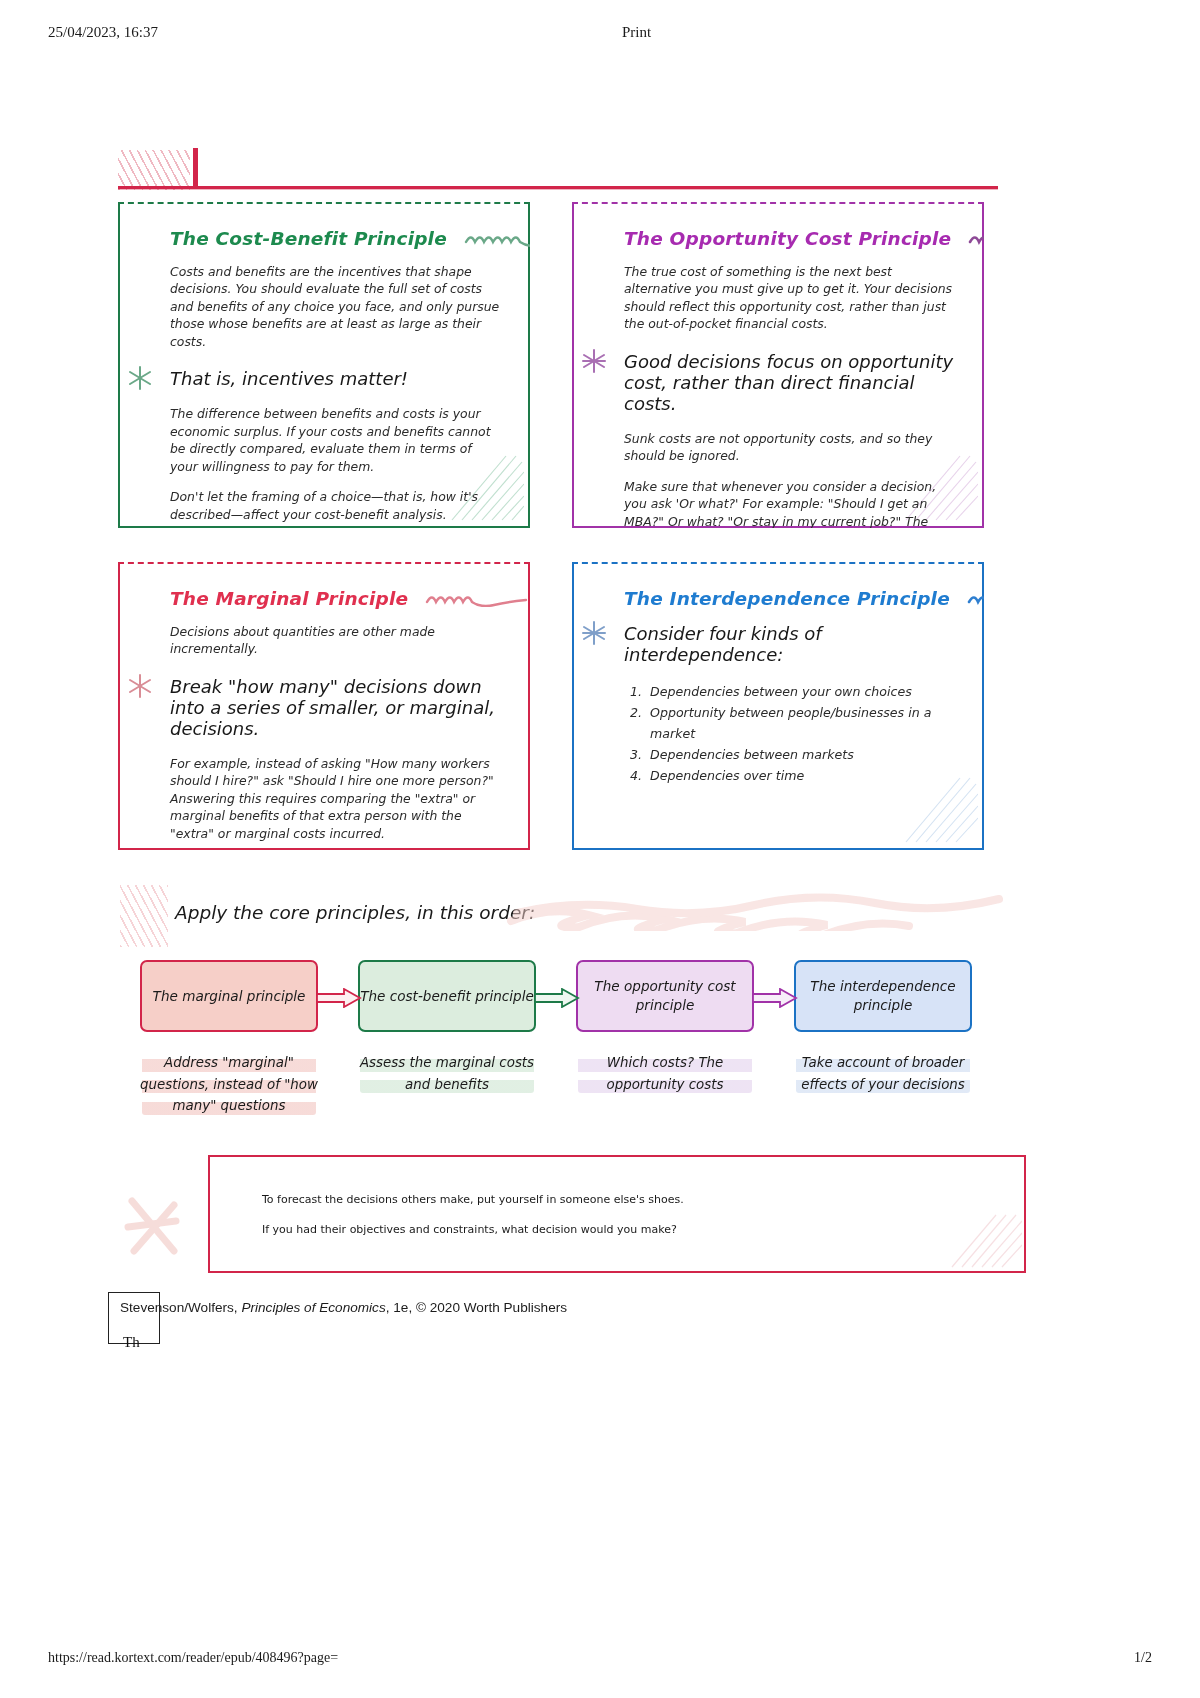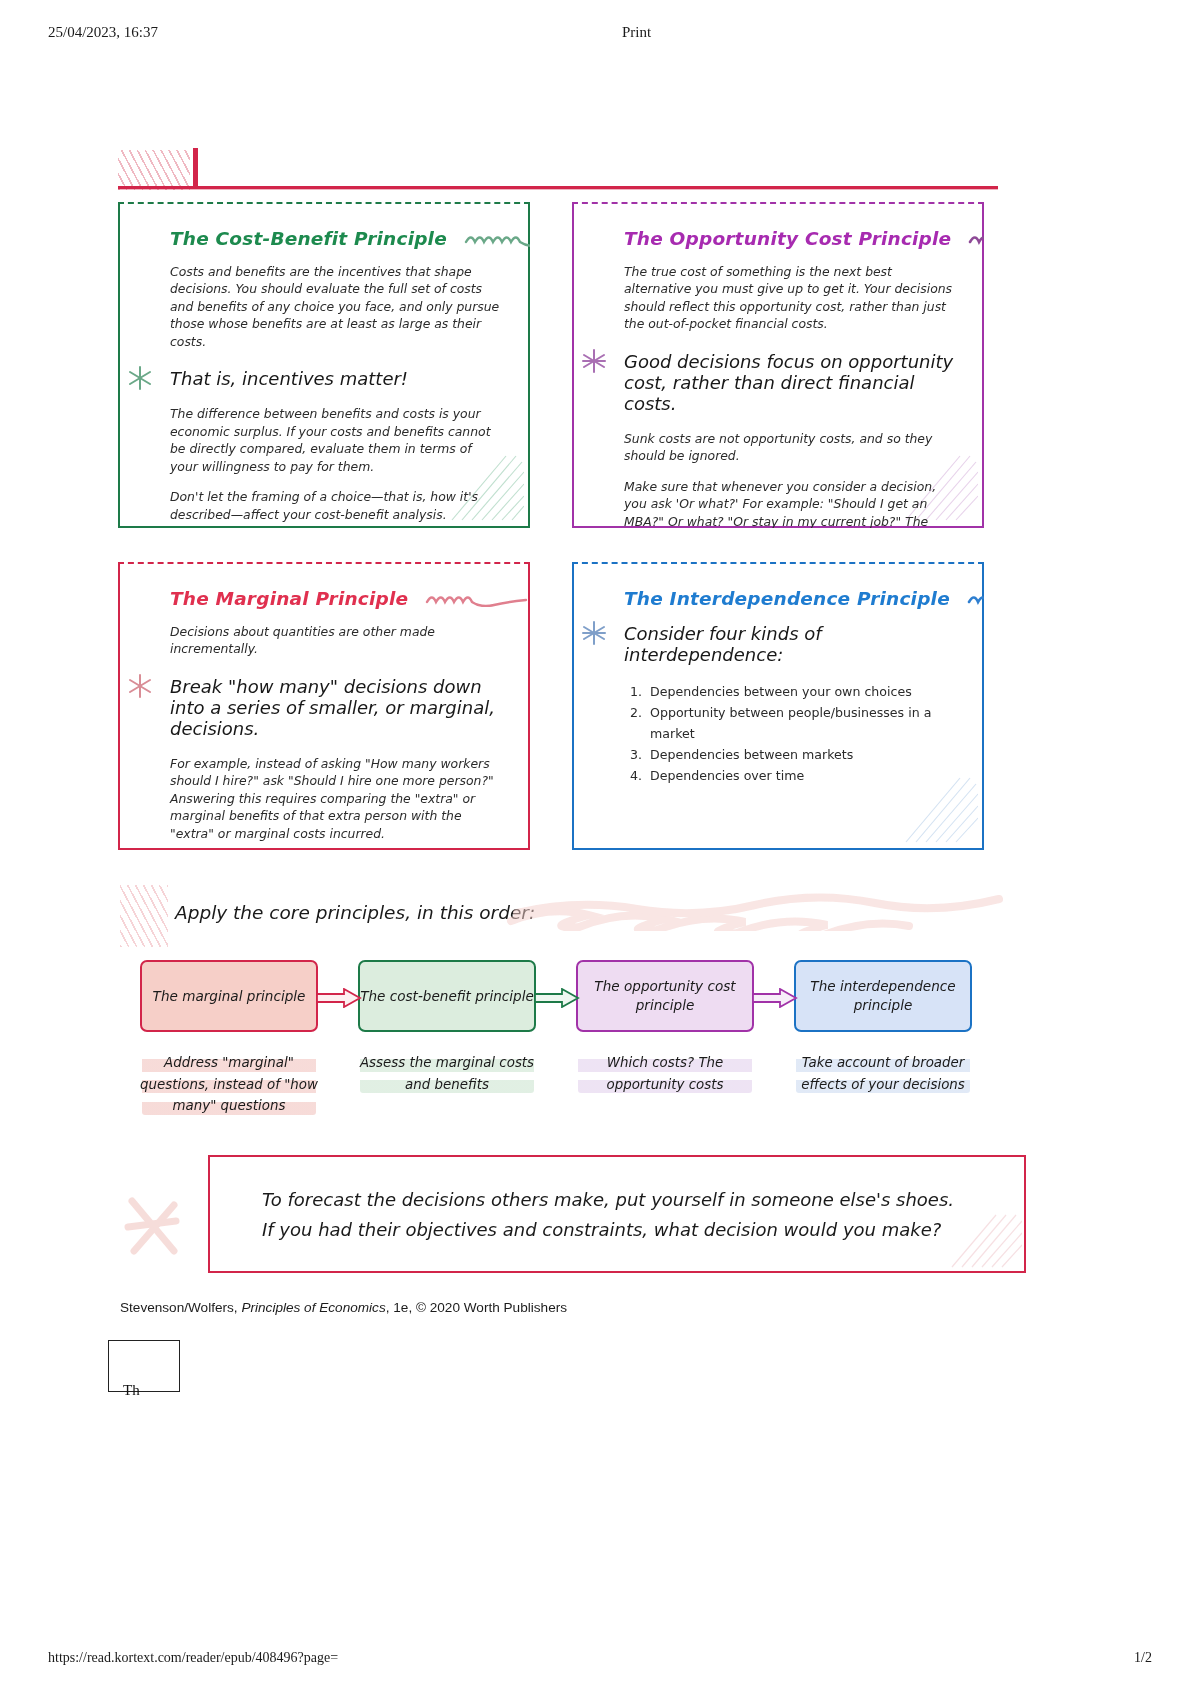--- a/index.html
+++ b/index.html
@@ -145,20 +145,21 @@
   .star {
     position: absolute;
     left: -44px; top: -4px;
     width: 28px; height: 28px;
   }
   .card ol {
     margin: 4px 0 0 0;
     padding-left: 22px;
     font-size: 12.6px;
     line-height: 21px;
+    font-style: italic;
     color: #2b2b2b;
     font-family: "DejaVu Sans", sans-serif;
   }
   .card ol li { padding-left: 4px; }
 
   
   .corner-hatch {
     position: absolute;
     right: 6px; bottom: 6px;
     width: 74px; height: 86px;
@@ -252,42 +253,41 @@
     left: 90px; top: 0px;
     width: 818px; height: 118px;
     border: 2.6px solid #d2254a;
     box-sizing: border-box;
     background: #fff;
     overflow: hidden;
   }
   .quote-box .qtext {
     position: absolute;
     left: 52px; top: 28px;
-    font-size: 18px; line-height: 30px;
-    font-style: italic;
+    font-size: 11px; line-height: 30px;
     font-family: "DejaVu Sans", sans-serif;
     color: #1a1a1a;
   }
   .quote-box .corner-hatch { right: 2px; bottom: 2px; width: 72px; height: 62px; opacity: 0.45; }
 
   
   .source {
     position: absolute;
     left: 120px; top: 1300px;
     font-family: "Liberation Sans", sans-serif;
     font-size: 13.6px;
     color: #1c1c1c;
   }
   .source em { font-style: italic; }
 
   
   .smallbox {
     position: absolute;
-    left: 108px; top: 1340px;
-    width: 72px; height: 52px;
+    left: 108px; top: 1292px;
+    width: 52px; height: 52px;
     border: 1.5px solid #222;
     box-sizing: border-box;
     padding-left: 34px;
   }
   .smallbox .t {
     position: absolute; left: 14px; bottom: -8px;
     font-family: "Liberation Serif", serif;
     font-size: 15px; color: #111;
   }
 </style>

